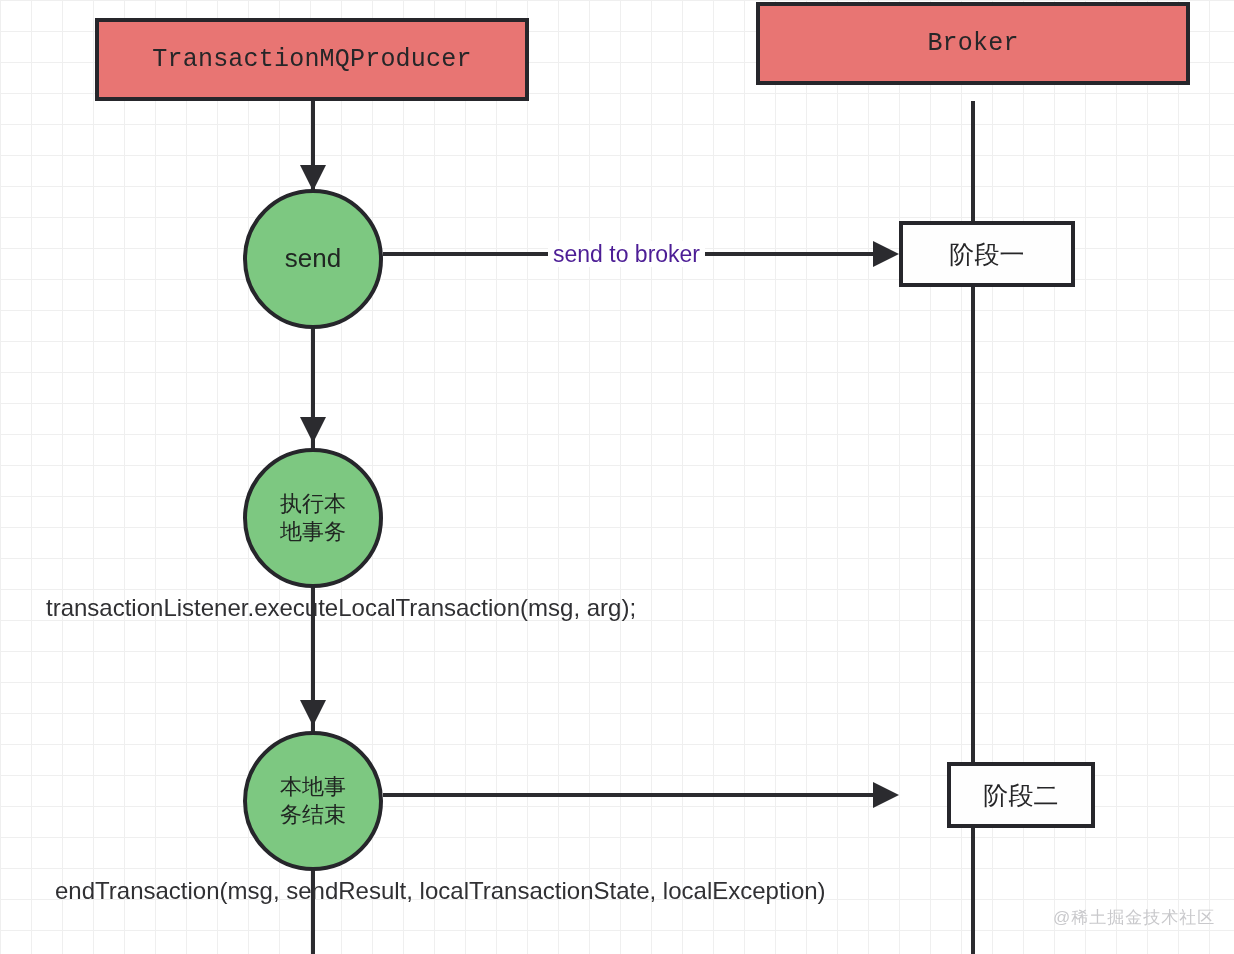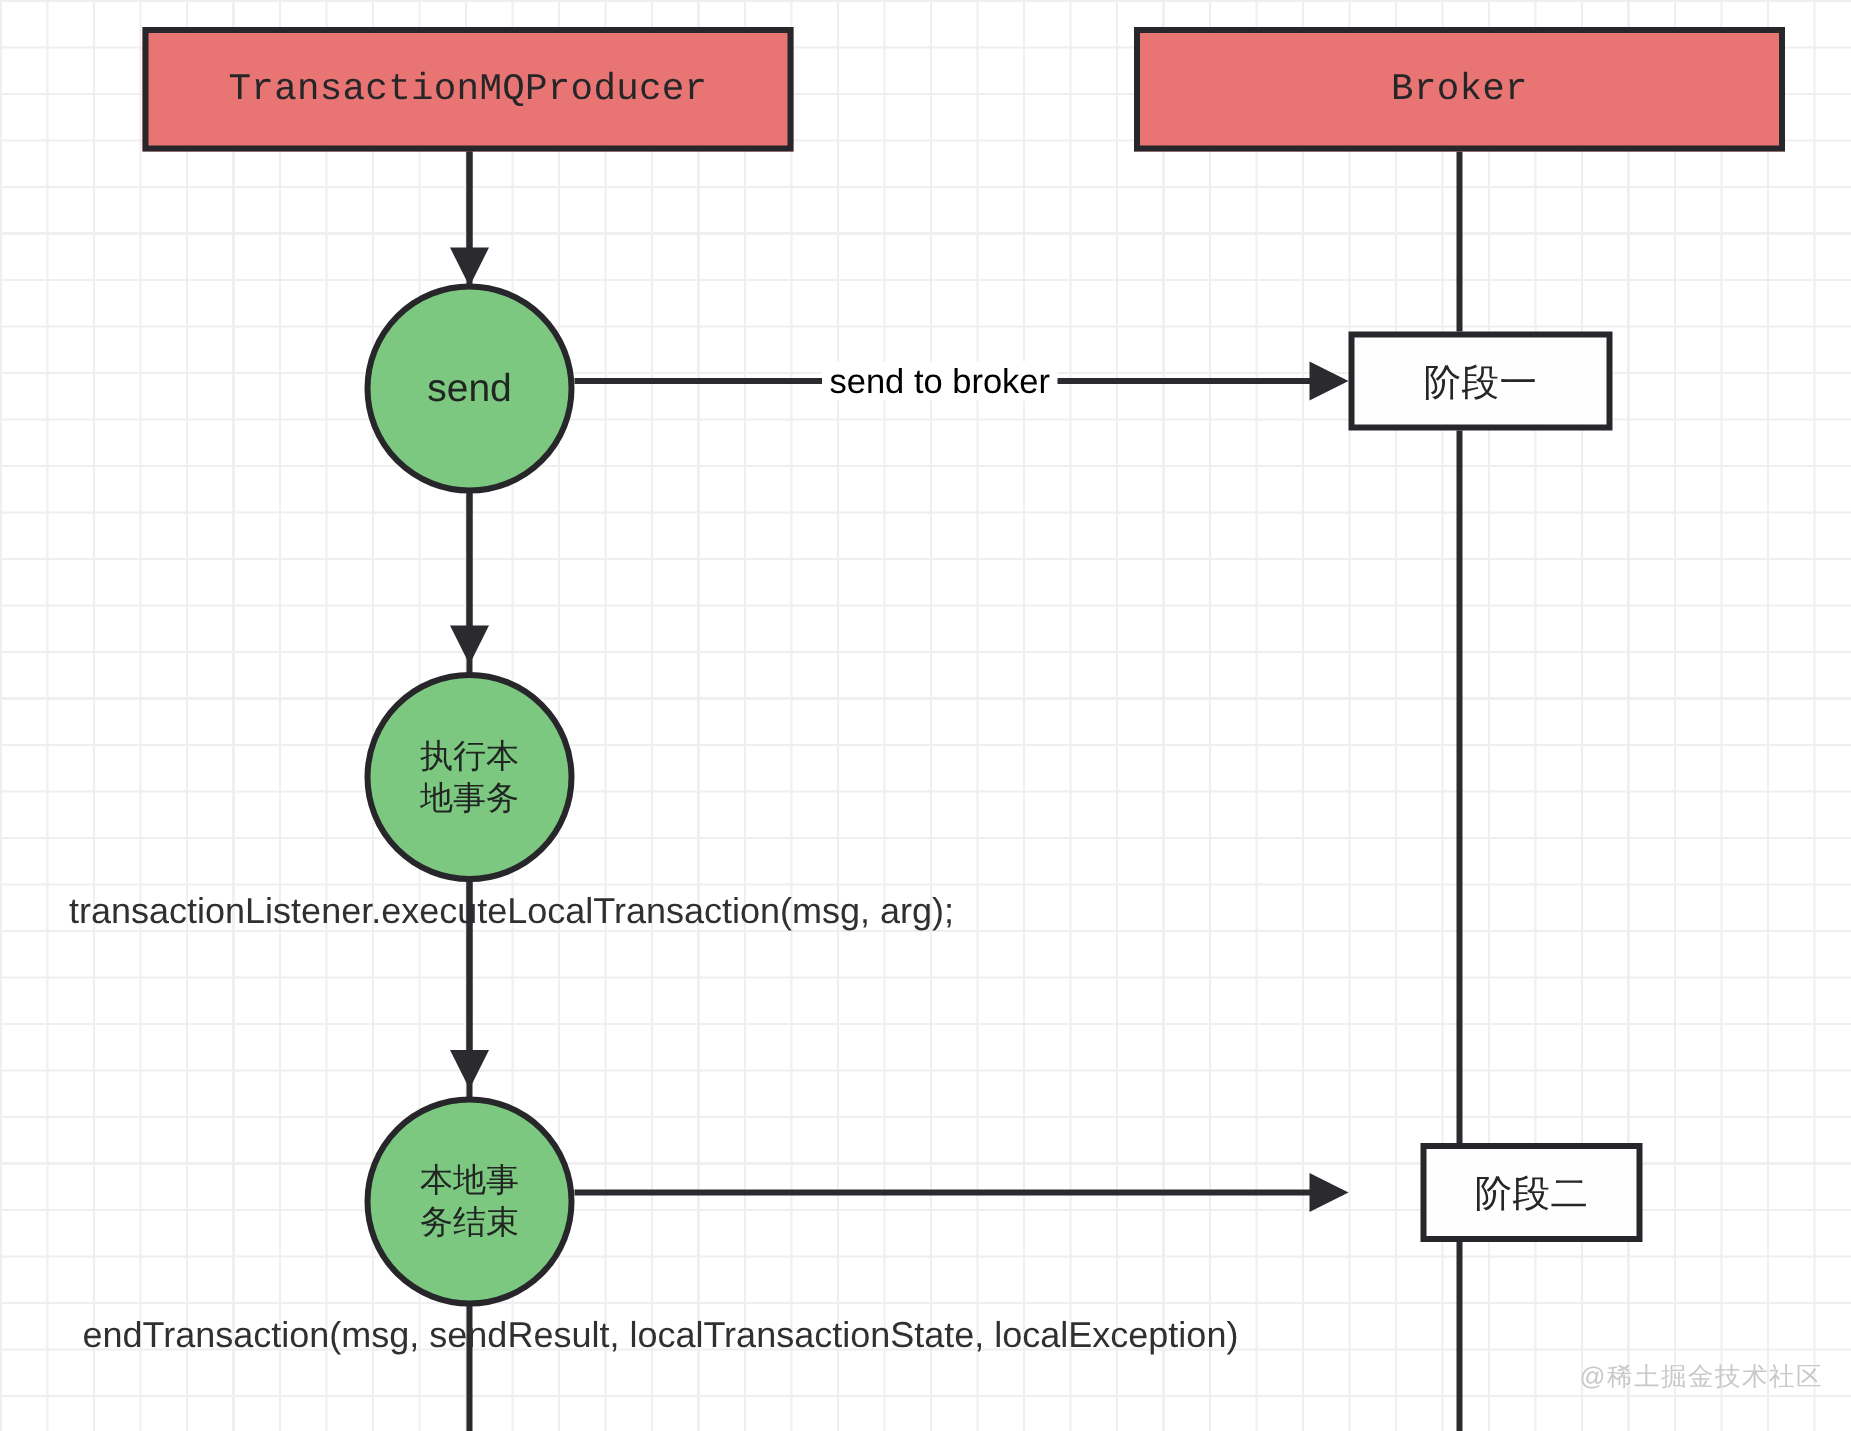--- a/index.html
+++ b/index.html
@@ -85,21 +85,21 @@
     width: 0;
     height: 0;
     border-top: 13px solid transparent;
     border-bottom: 13px solid transparent;
     border-left: 26px solid #2b2b2f;
   }
 
   .edge-label {
     position: absolute;
     background: #ffffff;
-    color: #000000;
+    color: #4c1d95;
     padding: 0 5px;
     white-space: nowrap;
   }
 
   .code-note {
     position: absolute;
     color: #303033;
     white-space: nowrap;
   }
 
@@ -115,21 +115,21 @@
 
 <div id="canvas">
 
   <div class="lane-line" style="left:311px; top:101px; height:853px;"></div>
   <div class="lane-line" style="left:971px; top:101px; height:853px;"></div>
 
   <div class="proc-box red" style="left:95px; top:18px; width:434px; height:83px; font-size:25px;">
     <span>TransactionMQProducer</span>
   </div>
 
-  <div class="proc-box red" style="left:756px; top:18px; width:434px; height:83px; font-size:25px;">
+  <div class="proc-box red" style="left:756px; top:2px; width:434px; height:83px; font-size:25px;">
     <span>Broker</span>
   </div>
 
   <div class="v-arrow-line" style="left:311px; top:101px; height:70px;"></div>
   <div class="v-arrow-head" style="left:300px; top:165px;"></div>
 
   <div class="circle" style="left:243px; top:189px; width:140px; height:140px; font-size:26px;">
     <span>send</span>
   </div>
 

